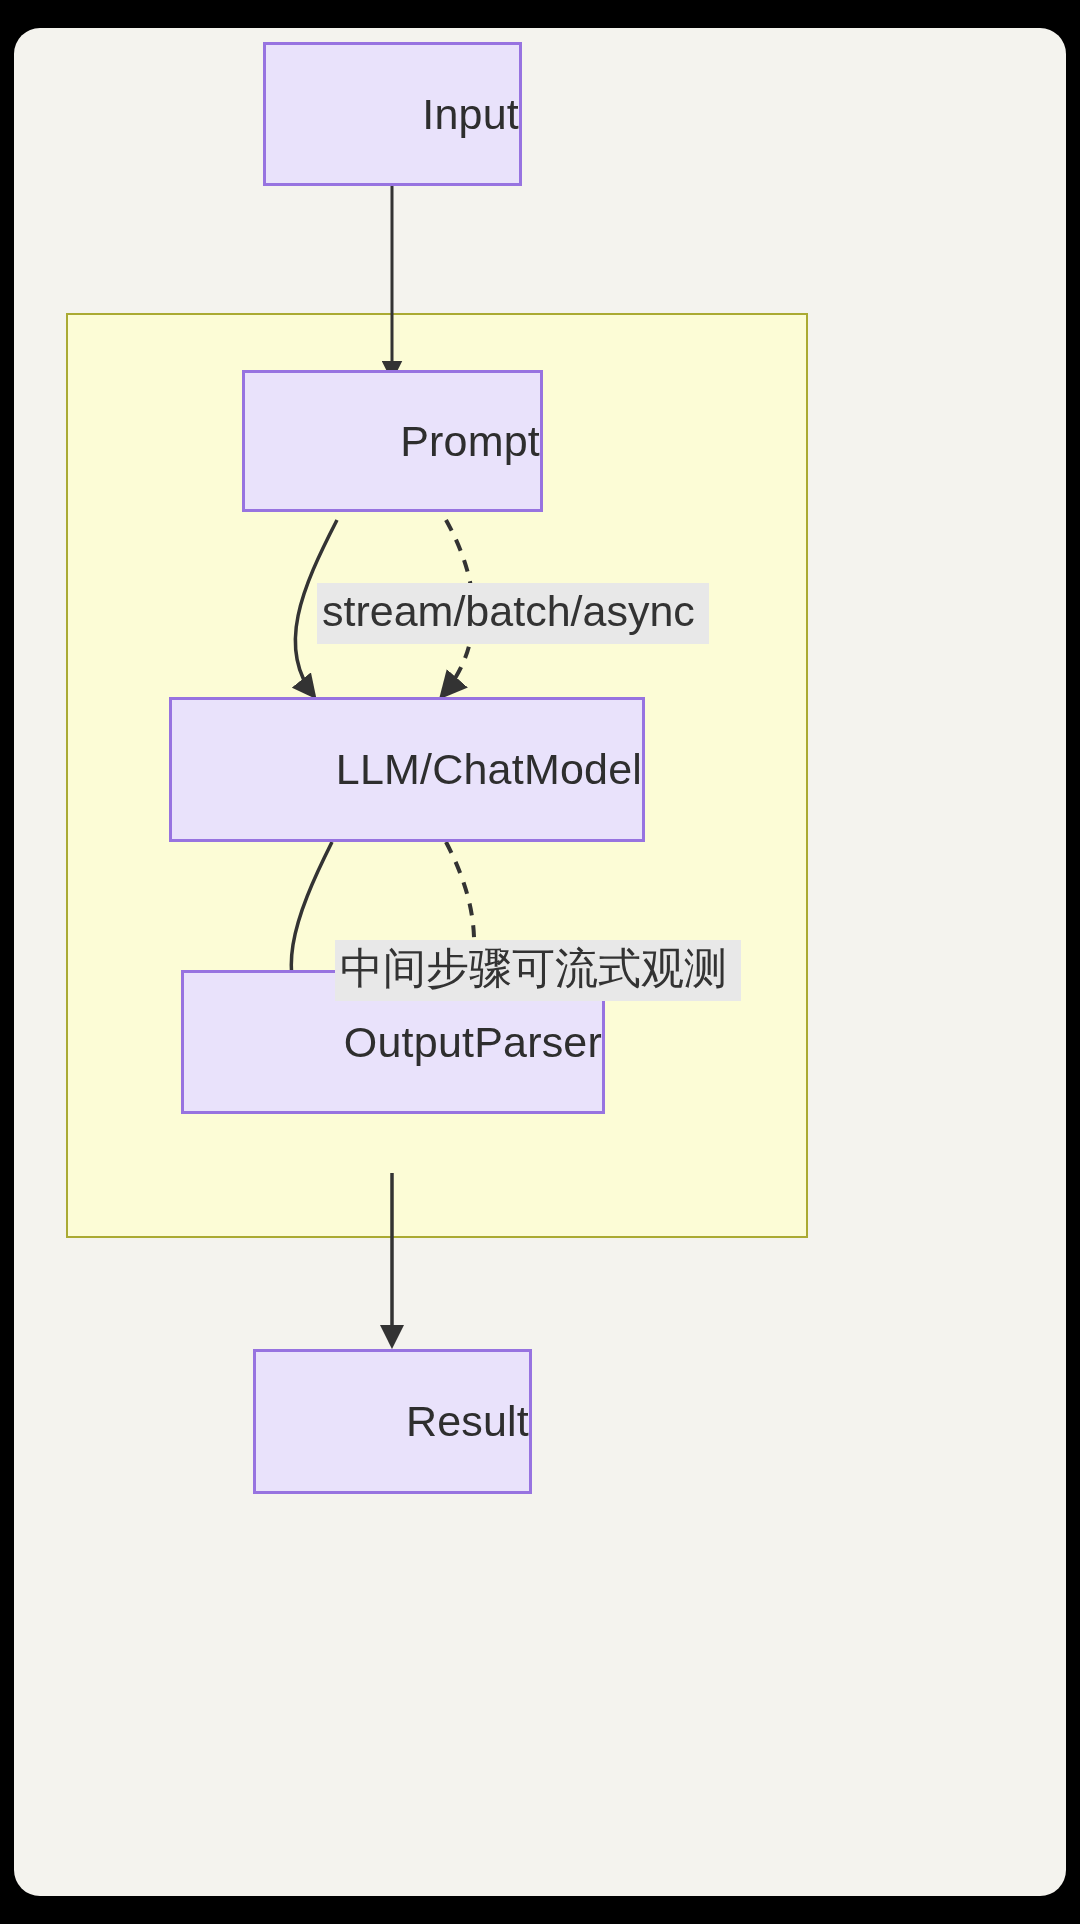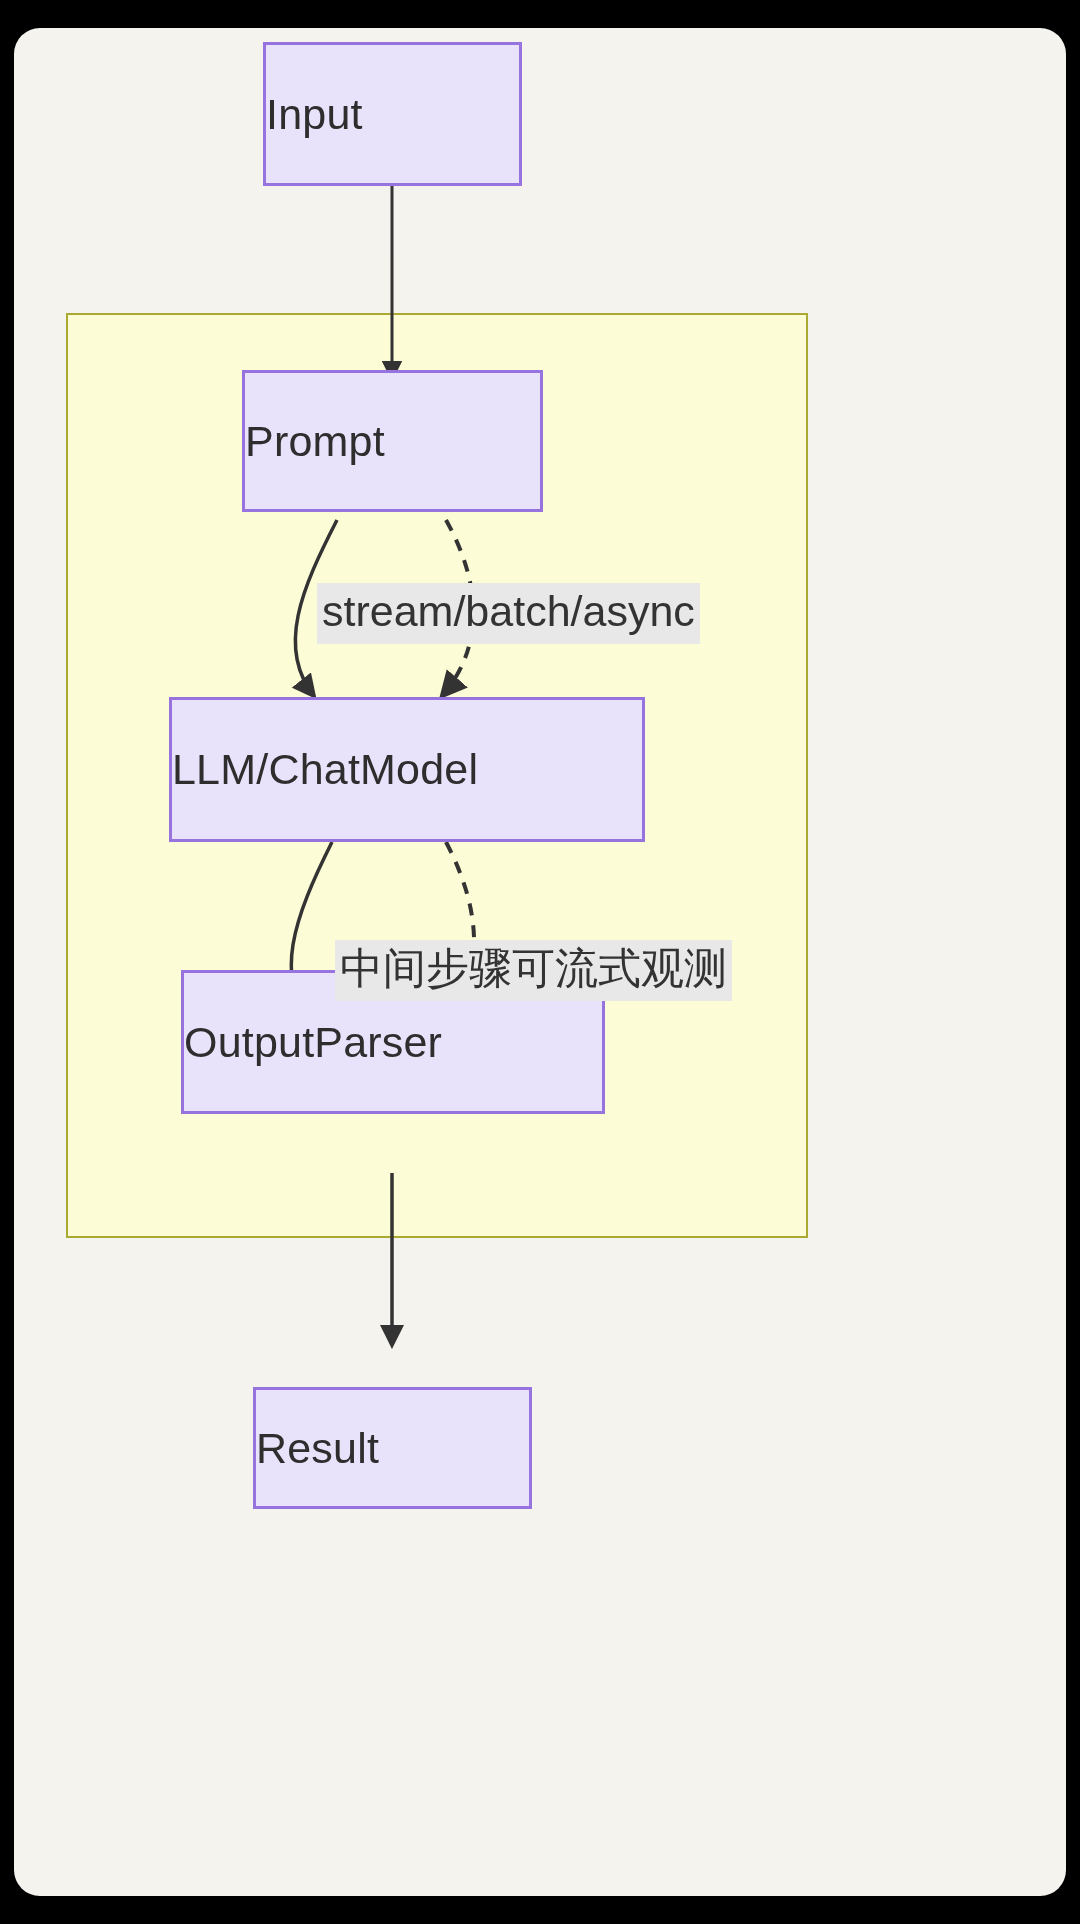--- a/index.html
+++ b/index.html
@@ -36,21 +36,21 @@
     width: 1052px;
     height: 1868px;
   }
   .node-box {
     position: absolute;
     box-sizing: border-box;
     background: #e9e2fb;
     border: 3px solid #9773e0;
     display: flex;
     align-items: center;
-    justify-content: flex-start;
+    justify-content: flex-end;
   }
   .node-label {
     color: #2e2e2e;
     font-size: 43px;
     line-height: 1;
     letter-spacing: 0.2px;
     white-space: nowrap;
   }
   #subgraph-container {
     position: absolute;
@@ -64,21 +64,21 @@
     font-size: 43px;
     line-height: 1;
     white-space: nowrap;
   }
   .edge-label {
     position: absolute;
     background: #e8e8e8;
     color: #333333;
     font-size: 43px;
     line-height: 1;
-    padding: 7px 5px 11px 5px;
+    padding: 7px 14px 11px 5px;
     white-space: nowrap;
   }
 </style>
 </head>
 <body>
 
 <div id="stage">
   <div id="canvas">
 
     <div id="subgraph-container" style="left:52px; top:285px; width:742px; height:925px;"></div>
@@ -125,21 +125,21 @@
     </div>
 
     <div class="node-box" style="left:155px; top:669px; width:476px; height:145px;">
       <span class="node-label">LLM/ChatModel</span>
     </div>
 
     <div class="node-box" style="left:167px; top:942px; width:424px; height:144px;">
       <span class="node-label">OutputParser</span>
     </div>
 
-    <div class="node-box" style="left:239px; top:1359px; width:279px; height:122px;">
+    <div class="node-box" style="left:239px; top:1321px; width:279px; height:145px;">
       <span class="node-label">Result</span>
     </div>
 
     <div class="edge-label" style="left:303px; top:555px;">stream/batch/async</div>
 
     <div class="edge-label" style="left:321px; top:912px;">中间步骤可流式观测</div>
 
   </div>
 </div>
 

